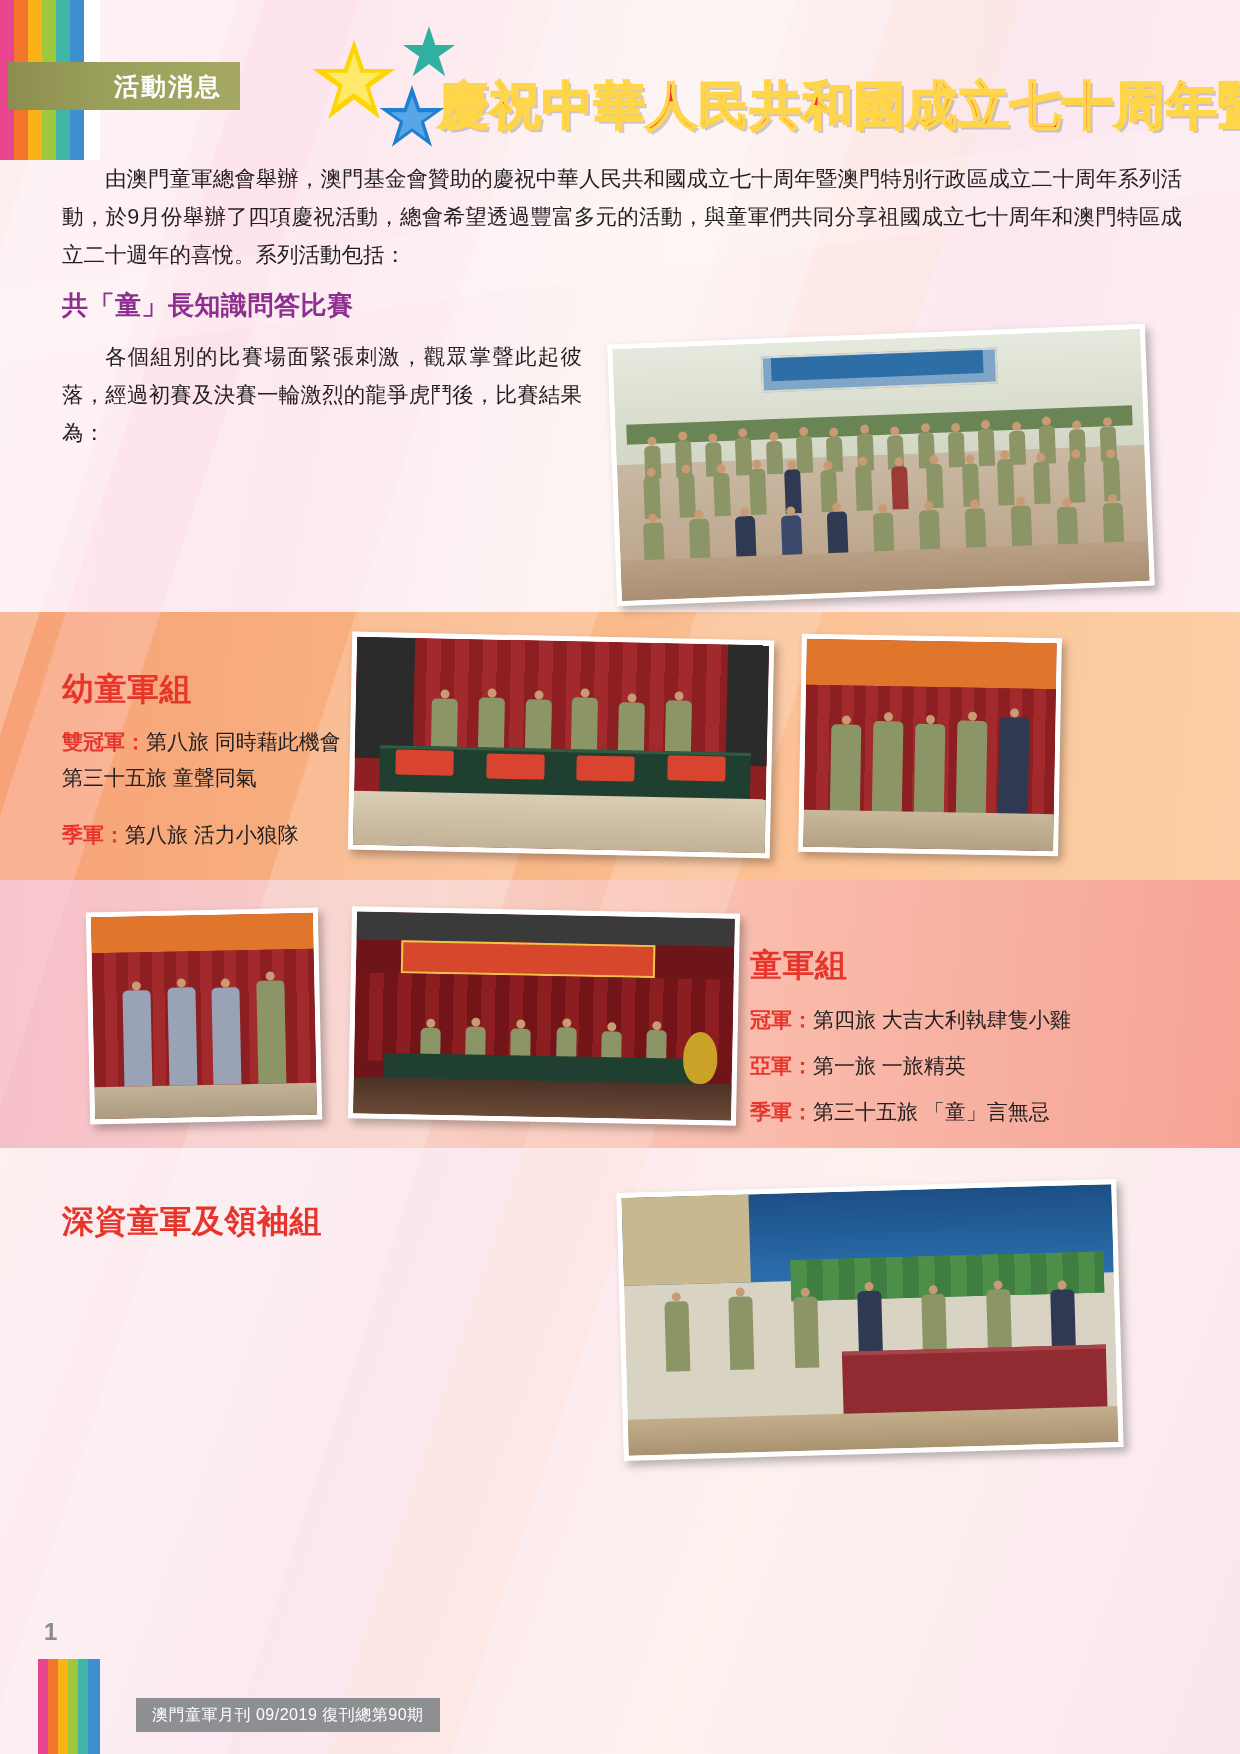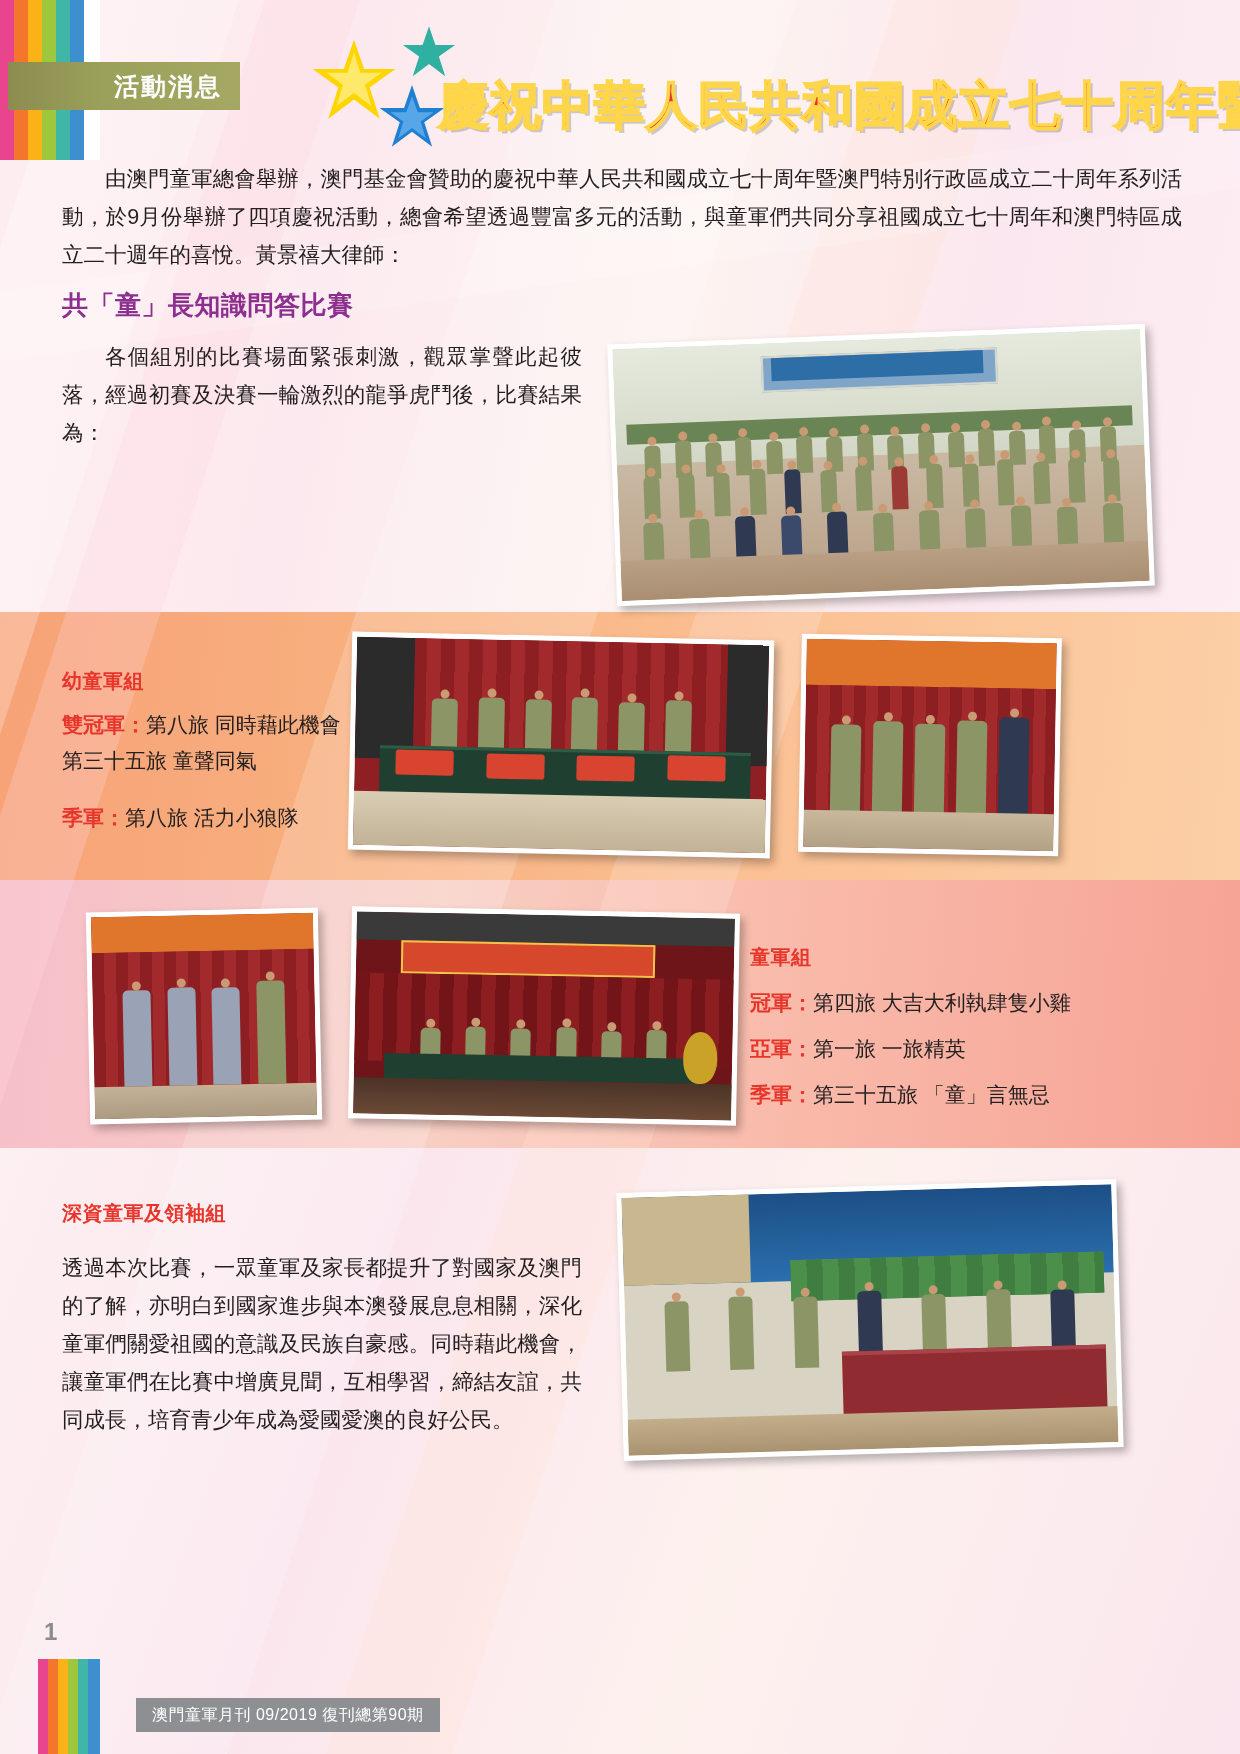--- a/index.html
+++ b/index.html
@@ -88,21 +88,21 @@
     line-height: 38px;
     color: #231f20;
     text-align: justify;
   }
   .indent { text-indent: 2em; }
 
   h2.sec-pink {
     margin: 0; font-size: 26px; font-weight: bold; color: #8c2f8f; letter-spacing: .5px;
   }
   h3.sec-red {
-    margin: 0; font-size: 20px; font-weight: bold; color: #e8352b; letter-spacing: .5px;
+    margin: 0; font-size: 32px; font-weight: bold; color: #e8352b; letter-spacing: .5px;
   }
   .res-line { font-size: 21px; line-height: 36px; color: #231f20; }
   .res-line b { color: #e8352b; font-weight: bold; }
 
   .intro { position: absolute; left: 62px; top: 160px; width: 1120px; }
 
   .sec1-title { position: absolute; left: 62px; top: 288px; }
   .sec1-text  { position: absolute; left: 62px; top: 338px; width: 520px; }
   .sec1-text p + p { margin-top: 20px; }
 
@@ -213,21 +213,21 @@
     <polygon points="50,4 61,36 95,36 67,56 78,90 50,69 22,90 33,56 5,36 39,36" fill="#1f7fd0"></polygon>
     <polygon points="50,20 58,42 80,42 62,55 69,78 50,64 31,78 38,55 20,42 42,42" fill="#57a7e8"></polygon>
   </svg>
 
   <div class="header-title">慶祝中華人民共和國成立七十周年暨</div>
 </div>
 
 <div class="content">
 
   <div class="intro">
-    <p class="body indent">由澳門童軍總會舉辦，澳門基金會贊助的慶祝中華人民共和國成立七十周年暨澳門特別行政區成立二十周年系列活動，於9月份舉辦了四項慶祝活動，總會希望透過豐富多元的活動，與童軍們共同分享祖國成立七十周年和澳門特區成立二十週年的喜悅。黃景禧大律師：</p>
+    <p class="body indent">由澳門童軍總會舉辦，澳門基金會贊助的慶祝中華人民共和國成立七十周年暨澳門特別行政區成立二十周年系列活動，於9月份舉辦了四項慶祝活動，總會希望透過豐富多元的活動，與童軍們共同分享祖國成立七十周年和澳門特區成立二十週年的喜悅。系列活動包括：</p>
   </div>
 
   <h2 class="sec-pink sec1-title">共「童」長知識問答比賽</h2>
 
   <div class="sec1-text">
     <p class="body indent">各個組別的比賽場面緊張刺激，觀眾掌聲此起彼落，經過初賽及決賽一輪激烈的龍爭虎鬥後，比賽結果為：</p>
   </div>
 
   <div class="photo photo-1">
     <div class="inner">
@@ -387,21 +387,20 @@
     <div class="res-line" style="margin-top:10px;">
       <b>亞軍：</b><span>第一旅  一旅精英</span>
     </div>
     <div class="res-line" style="margin-top:10px;">
       <b>季軍：</b><span>第三十五旅  「童」言無忌</span>
     </div>
   </div>
 
   <div class="sec4">
     <h3 class="sec-red">深資童軍及領袖組</h3>
-    <p class="body para">透過本次比賽，一眾童軍及家長都提升了對國家及澳門的了解，亦明白到國家進步與本澳發展息息相關，深化童軍們關愛祖國的意識及民族自豪感。同時藉此機會，讓童軍們在比賽中增廣見聞，互相學習，締結友誼，共同成長，培育青少年成為愛國愛澳的良好公民。</p>
   </div>
 
   <div class="photo photo-6">
     <div class="inner">
       <div class="scene" style="background:#d9d3c4;">
         <div style="position:absolute;left:0;right:0;top:0;height:34%;background:linear-gradient(#1d4f86,#2a6fae);"></div>
         <div style="position:absolute;left:0;top:0;width:26%;height:34%;background:#c9b88f;"></div>
         <div style="position:absolute;left:34%;top:26%;width:64%;height:16%;background:#4b8f4a;"></div>
         <div style="position:absolute;left:34%;top:26%;width:64%;height:16%;background:repeating-linear-gradient(90deg,#4b8f4a 0 16px,#3f7d40 16px 32px);"></div>
         <div class="row-people" style="top:34%;height:34%;padding:0 4%;">

